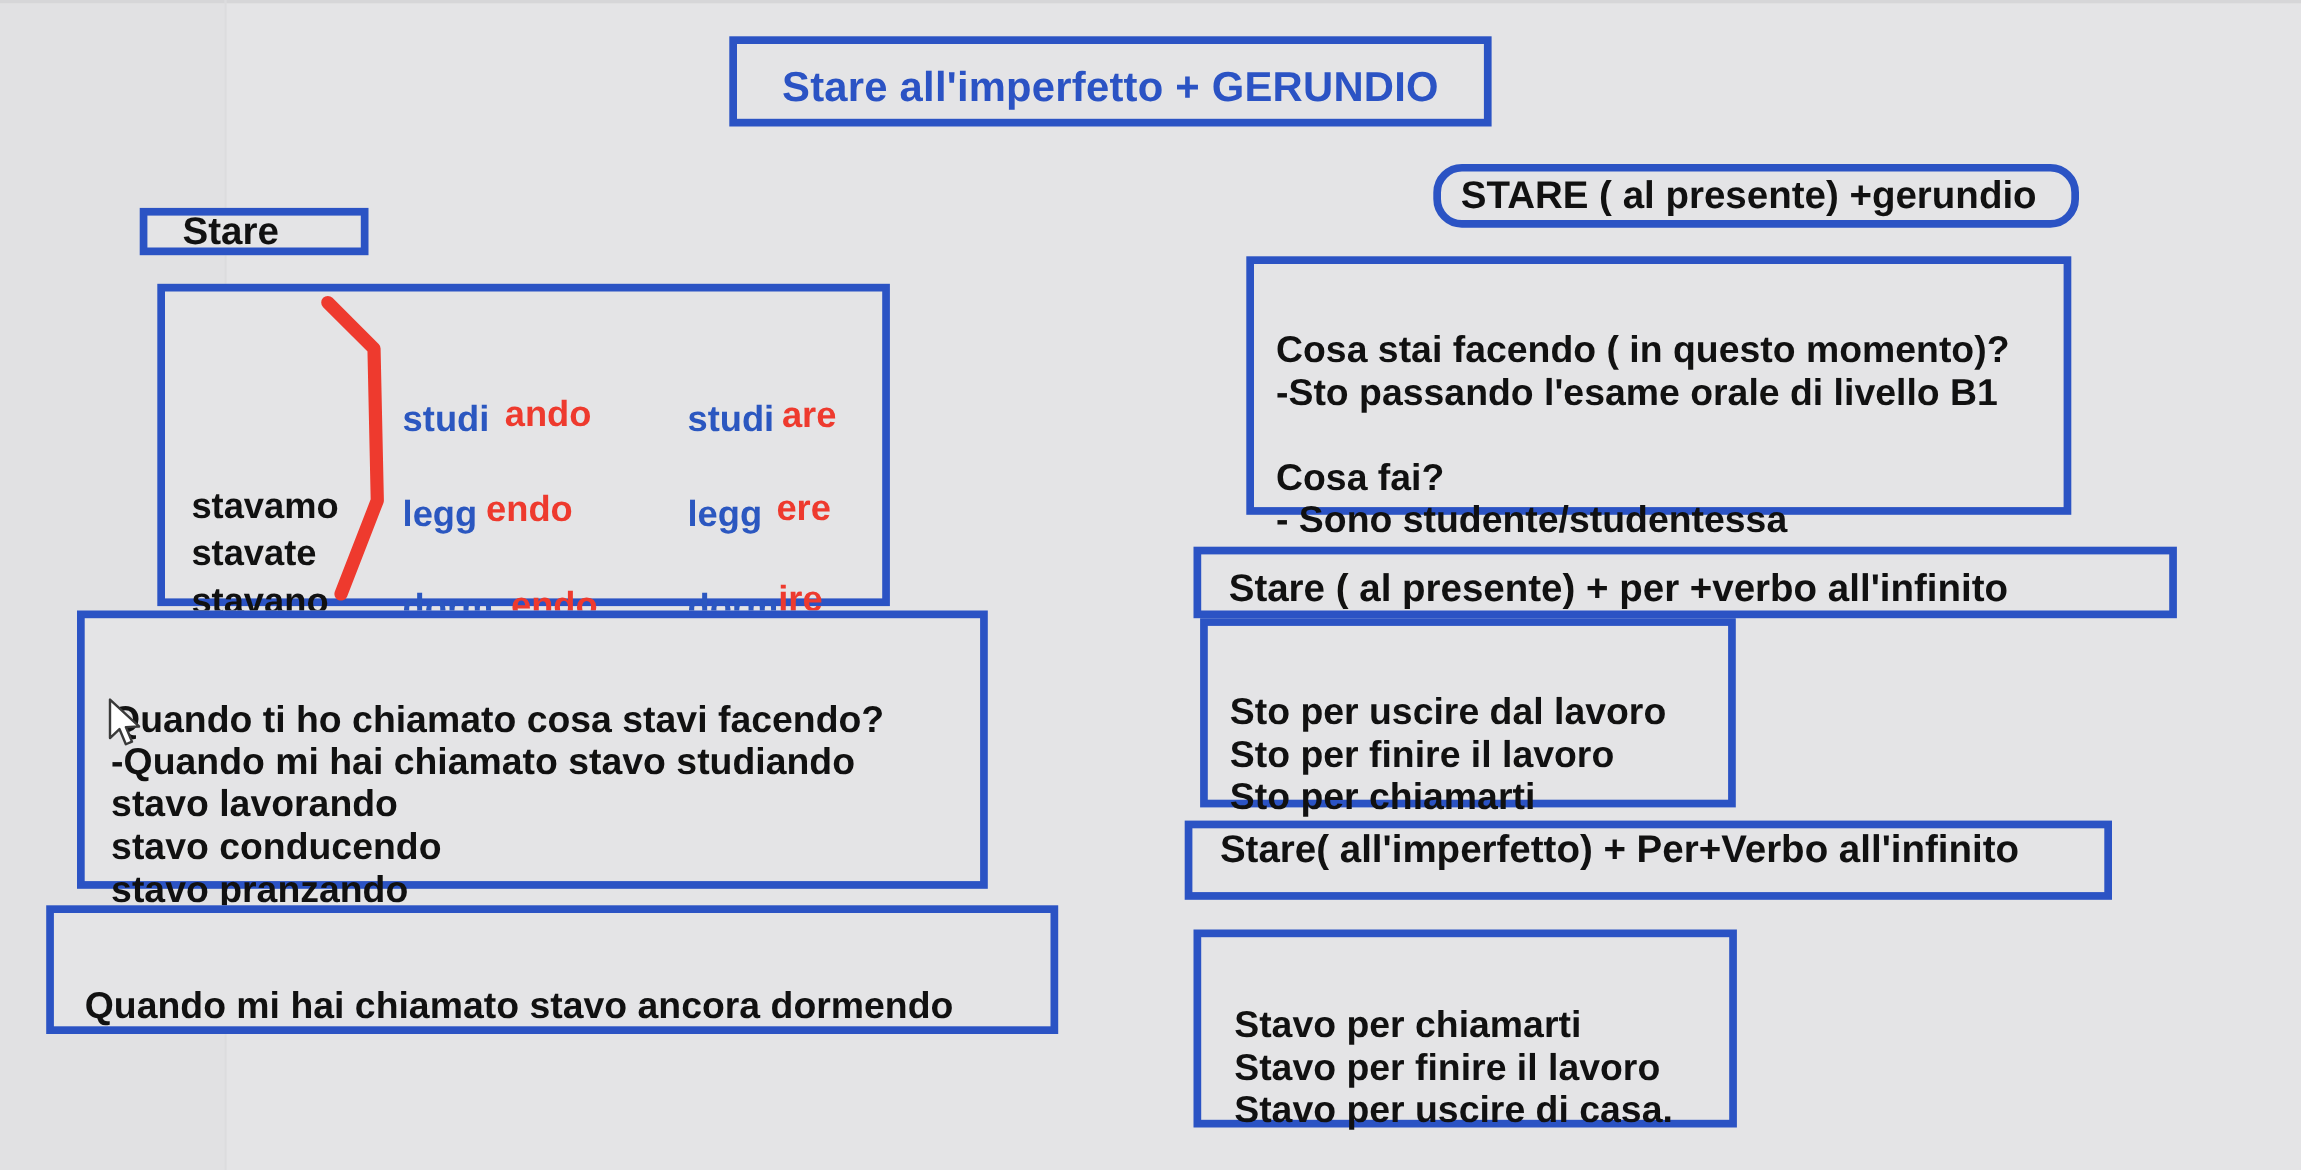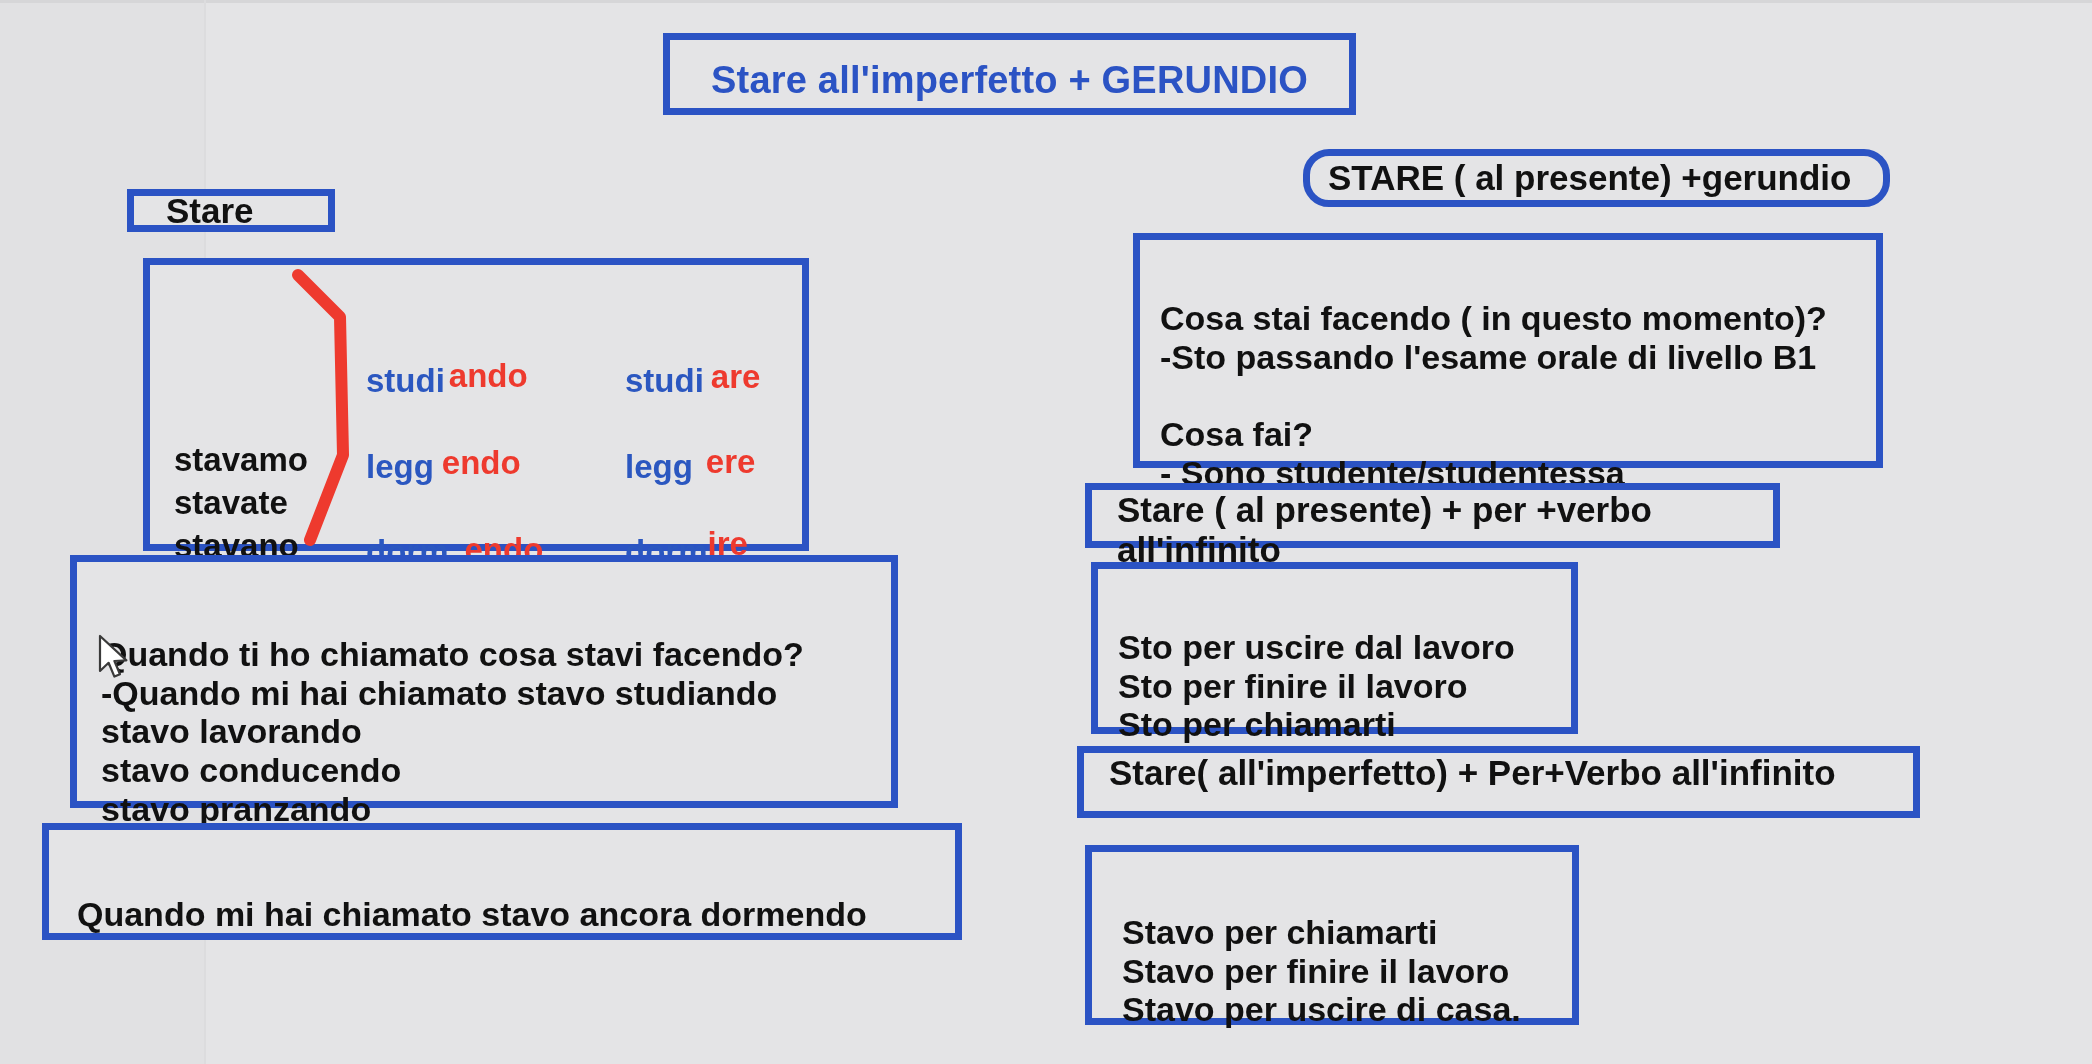--- a/index.html
+++ b/index.html
@@ -100,21 +100,21 @@
 
 
     <div class="persons" style="position:absolute; left:24px; top:174px;">stavamo
 stavate
 stavano</div>
 
     
     <div class="stemcol" style="position:absolute; left:216px; top:52px;">
       <div class="stemrow">
         <span class="stem">studi</span>
-        <span class="end" style="margin-left:4px; position:relative; top:-5px;">ando</span>
+        <span class="end" style="margin-left:14px; position:relative; top:-5px;">ando</span>
       </div>
       <div class="stemrow">
         <span class="stem">legg</span>
         <span class="end" style="margin-left:8px; position:relative; top:-4px;">endo</span>
       </div>
       <div class="stemrow">
         <span class="stem">dorm</span>
         <span class="end" style="margin-left:16px; position:relative; top:-2px;">endo</span>
       </div>
     </div>
@@ -157,21 +157,21 @@
   </div>
 
   <div class="box body-txt" style="left:1133px; top:209px; width:750px; height:235px; padding:20px 0 0 20px;margin-top:24px;">
     <span>Cosa stai facendo ( in questo momento)?
 -Sto passando l'esame orale di livello B1
 
 Cosa fai?
 - Sono studente/studentessa</span>
   </div>
 
-  <div class="box hdr" style="left:1085px; top:483px; width:695px; height:65px; display:flex; align-items:flex-start; padding-left:25px;">
+  <div class="box hdr" style="left:1085px; top:497px; width:894px; height:65px; display:flex; align-items:flex-end; padding-left:25px;">
     <span>Stare ( al presente) + per +verbo all'infinito</span>
   </div>
 
   <div class="box body-txt" style="left:1091px; top:562px; width:487px; height:172px; padding:20px 0 0 20px;">
     <span>Sto per uscire dal lavoro
 Sto per finire il lavoro
 Sto per chiamarti</span>
   </div>
 
   <div class="box hdr" style="left:1077px; top:746px; width:843px; height:72px; display:flex; padding-left:25px;">

